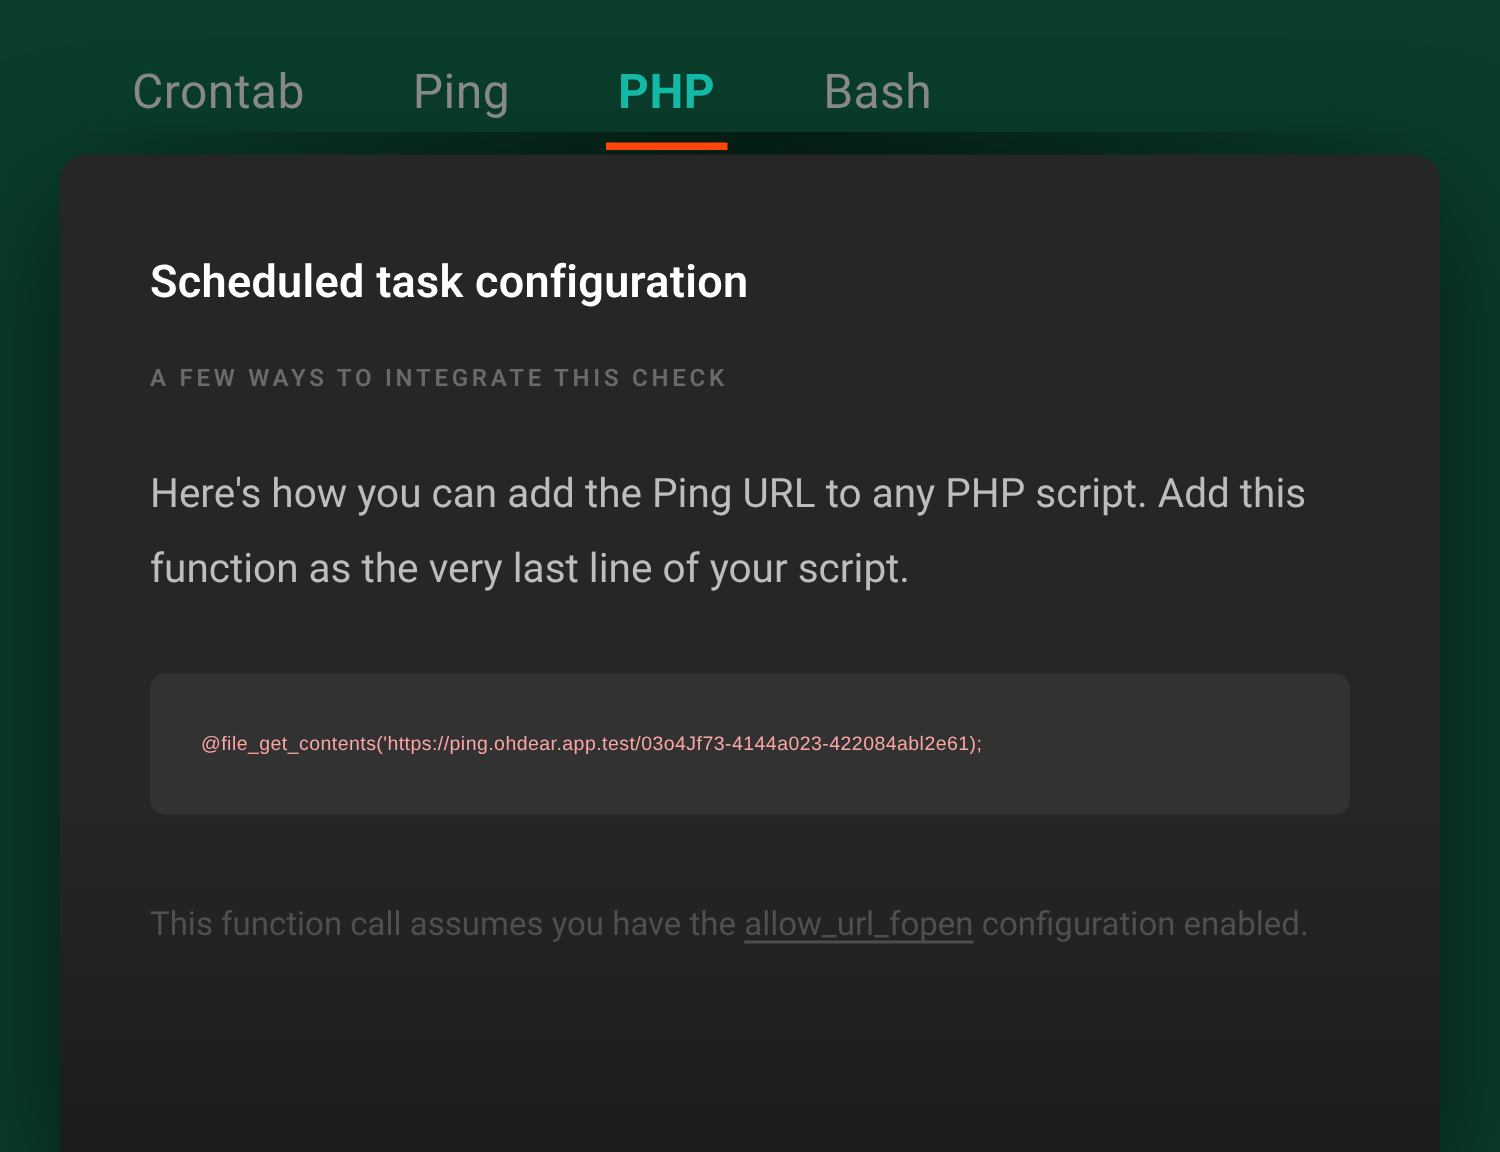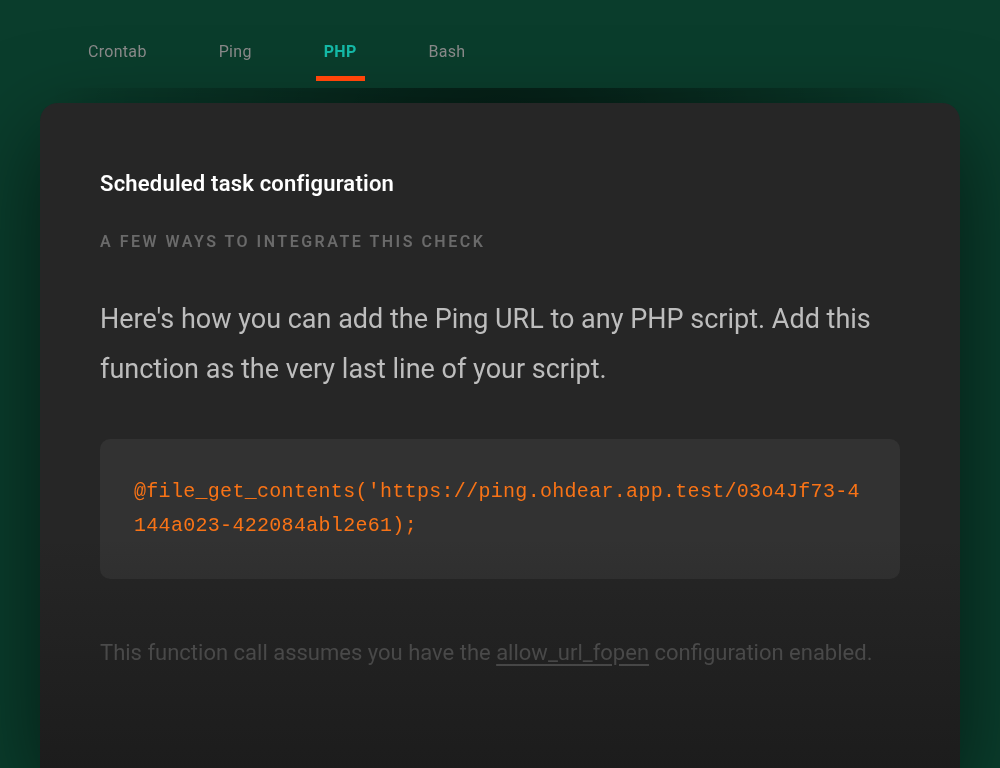--- a/index.html
+++ b/index.html
@@ -22,21 +22,21 @@
     }
     .tabs {
       display: flex;
       gap: 72px;
       padding: 42px 0 0 88px;
       position: relative;
       z-index: 2;
     }
     .tab {
       color: #888;
-      font-size: 16px;
+      font-size: 32px;
       font-weight: 400;
       cursor: pointer;
       padding-bottom: 20px;
       position: relative;
       letter-spacing: 0.3px;
     }
     .tab.active {
       color: #14b8a6;
       font-weight: 700;
     }
@@ -66,21 +66,21 @@
       right: 40px;
       bottom: 0;
       background: #262626;
       border-radius: 18px 18px 0 0;
       padding: 68px 60px 0 60px;
       z-index: 1;
       box-shadow: 0 30px 90px rgba(0,0,0,0.55);
     }
     .panel-title {
       color: #ffffff;
-      font-size: 22px;
+      font-size: 30px;
       font-weight: 600;
       margin-bottom: 36px;
       letter-spacing: 0.2px;
     }
     .panel-subtitle {
       color: #6a6a6a;
       font-size: 16px;
       font-weight: 600;
       letter-spacing: 2.5px;
       text-transform: uppercase;
@@ -90,23 +90,23 @@
     .panel-body {
       color: #bdbdbd;
       font-size: 27px;
       line-height: 1.85;
       margin-bottom: 44px;
     }
     .code-block {
       background: #323232;
       border-radius: 10px;
       padding: 36px 34px;
-      font-family: Liberation Mono, monospace;
-      color: #f97316;
-      font-size: 20px;
+      font-family: Liberation Sans, sans-serif;
+      color: #fca5a5;
+      font-size: 13px;
       line-height: 1.7;
       letter-spacing: 0.3px;
       margin-bottom: 54px;
       word-break: break-all;
     }
     .panel-footer {
       color: #5d5d5d;
       font-size: 22px;
       line-height: 1.85;
     }

